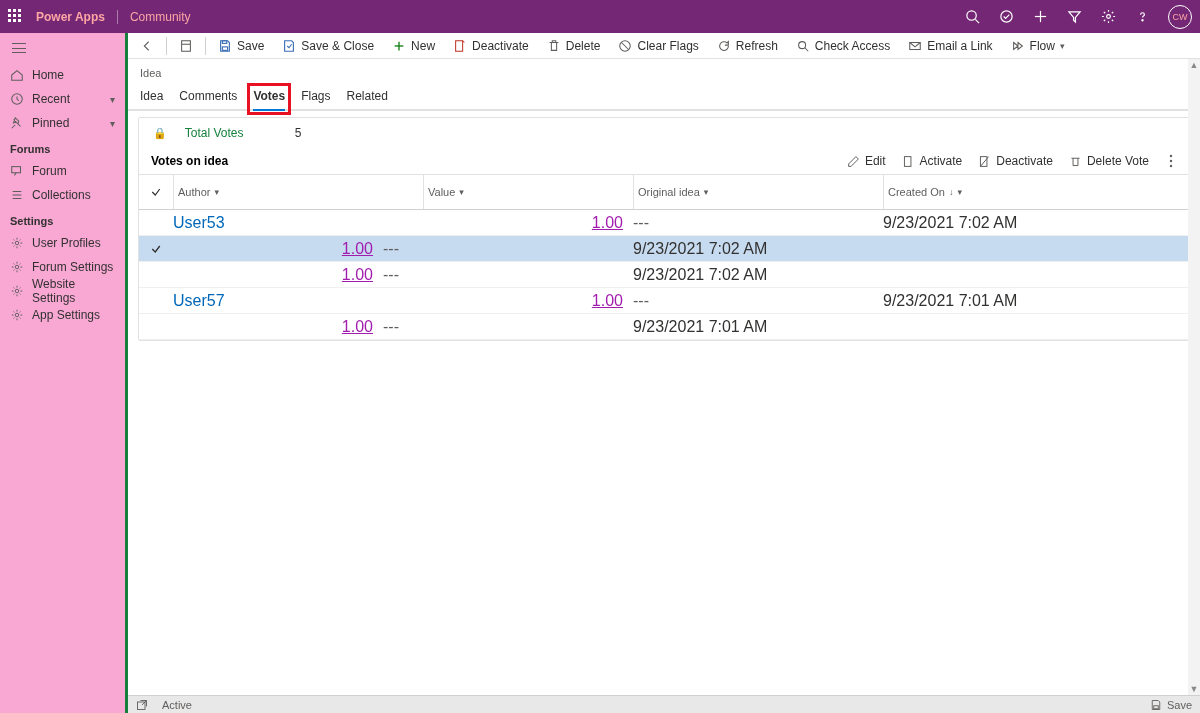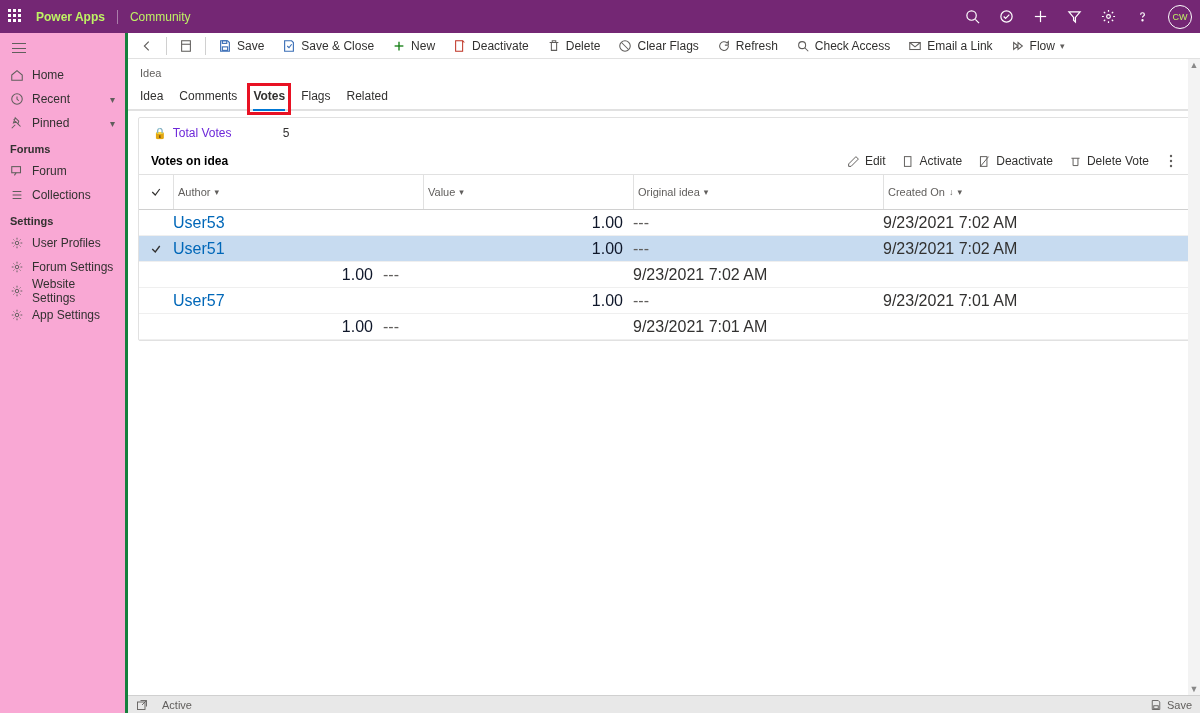--- a/index.html
+++ b/index.html
@@ -1,20 +1,20 @@
 <!DOCTYPE html>
 <html><head>
 <meta charset="utf-8">
 <style>
   * { box-sizing: border-box; margin: 0; padding: 0; font-family: "Segoe UI", Arial, sans-serif; }
   html, body { height: 100%; width: 100%; background: #fff; overflow: hidden; }
 
   
   .topbar {
-    height: 33px; background: #742774; color: #bef264; display: flex; align-items: center;
+    height: 33px; background: #742774; color: #fca5a5; display: flex; align-items: center;
     padding: 0 8px; font-size: 12px;
   }
   .waffle { width: 16px; height: 16px; display: grid; grid-template-columns: repeat(3,3px);
     grid-template-rows: repeat(3,3px); gap: 2px; margin-right: 12px; cursor: pointer; }
   .waffle span { background: #fff; }
   .app-title { font-weight: 600; padding-right: 12px; border-right: 1px solid rgba(255,255,255,0.4); }
   .env-name { padding-left: 12px; }
   .topbar-spacer { flex: 1; }
   .topbar-actions { display: flex; align-items: center; gap: 18px; }
   .topbar-actions .ticon { width: 16px; height: 16px; display:flex; align-items:center; justify-content:center; cursor:pointer; }
@@ -49,42 +49,42 @@
     border-bottom:2px solid #e1e1e1; align-items:flex-end; }
   .tab { padding-bottom:6px; cursor:pointer; position:relative; }
   .tab.active { font-weight:600; }
   .tab.active::after { content:""; position:absolute; left:0; right:0; bottom:-2px; height:2px; background:#0078d4; }
   .tab.highlighted { outline:3px solid #e81123; outline-offset:3px; }
 
   .content-scroll { flex:1; overflow:auto; padding: 6px 10px 10px 10px; background:#fff; }
   .card { border:1px solid #e1e1e1; border-radius:2px; background:#fff; }
   .field-row { display:flex; align-items:center; padding:8px 14px; font-size:12px; }
   .lock { color:#605e5c; margin-right:6px; font-size:11px; }
-  .field-label { color:#6d28d9; width:110px; }
+  .field-label { color:#15803d; width:110px;margin-left:12px; }
   .field-value { color:#323130; }
 
   .subgrid-header { display:flex; align-items:center; padding: 6px 12px; font-size:12px; font-weight:600; }
   .subgrid-actions { margin-left:auto; display:flex; gap:16px; font-weight:400; font-size:12px; color:#323130; align-items:center;}
   .subgrid-actions .abtn { display:flex; align-items:center; gap:5px; cursor:pointer;}
 
   .grid-head { display:flex; border-top:1px solid #e1e1e1; border-bottom:1px solid #d0d0d0;
     font-size:11px; color:#605e5c; height:36px; align-items:center; }
   .col-check { width:34px; display:flex; justify-content:center; align-items:center; }
   .col-author { flex: 0 0 250px; padding-left:0px; display:flex; align-items:center; gap:4px; border-left:1px solid #e1e1e1; height:100%; padding-left:4px;}
   .col-value  { flex: 0 0 210px; display:flex; align-items:center; gap:4px; border-left:1px solid #e1e1e1; height:100%; padding-left:4px; justify-content:flex-start;}
   .col-orig   { flex: 0 0 250px; display:flex; align-items:center; gap:4px; border-left:1px solid #e1e1e1; height:100%; padding-left:4px;}
   .col-date   { flex: 1; display:flex; align-items:center; gap:4px; border-left:1px solid #e1e1e1; height:100%; padding-left:4px;}
   .sort-caret { font-size:9px; color:#605e5c; }
 
   .grid-row { display:flex; height:26px; align-items:center; font-size:16px; border-bottom:1px solid #efefef; }
   .grid-row.selected { background:#c7dbf0; }
   .cell { display:flex; align-items:center; }
   .cell-check { width:34px; justify-content:center; }
   .cell-author { flex:0 0 250px; color:#0067b8; cursor:pointer; }
-  .cell-value  { flex:0 0 210px; justify-content:flex-end; padding-right:10px; color:#0f172a; }
+  .cell-value  { flex:0 0 210px; justify-content:flex-end; padding-right:10px; color:#a21caf;text-decoration:underline; }
   .cell-orig   { flex:0 0 250px; color:#605e5c; }
   .cell-date   { flex:1; color:#323130; }
 
   .status-bar { height:18px; background:#e8e8e8; border-top:1px solid #d0d0d0;
     display:flex; align-items:center; font-size:11px; color:#605e5c; padding:0 8px; gap:14px;}
   .status-bar .right { margin-left:auto; display:flex; align-items:center; gap:5px; cursor:pointer;}
 
   .right-scroll { position:absolute; right:0; top:26px; bottom:18px; width:12px; background:#f3f3f3;}
   .right-scroll .up, .right-scroll .dn { position:absolute; left:0; right:0; height:12px;
     display:flex; align-items:center; justify-content:center; color:#888; font-size:9px; cursor:pointer;}
@@ -451,21 +451,20 @@
               <div class="cell cell-value">1.00</div>
               <div class="cell cell-orig">---</div>
               <div class="cell cell-date">9/23/2021 7:02 AM</div>
             </div>
             <div class="grid-row selected">
               <div class="cell cell-check">
                 <svg width="12" height="12" viewBox="0 0 16 16" fill="none" stroke="#323130" stroke-width="1.8">
                   <path d="M3 8l4 4 6-8"></path>
                 </svg>
               </div>
-              <div class="cell cell-author">User51</div>
               <div class="cell cell-value">1.00</div>
               <div class="cell cell-orig">---</div>
               <div class="cell cell-date">9/23/2021 7:02 AM</div>
             </div>
             <div class="grid-row">
               <div class="cell cell-check"></div>
               <div class="cell cell-value">1.00</div>
               <div class="cell cell-orig">---</div>
               <div class="cell cell-date">9/23/2021 7:02 AM</div>
             </div>

